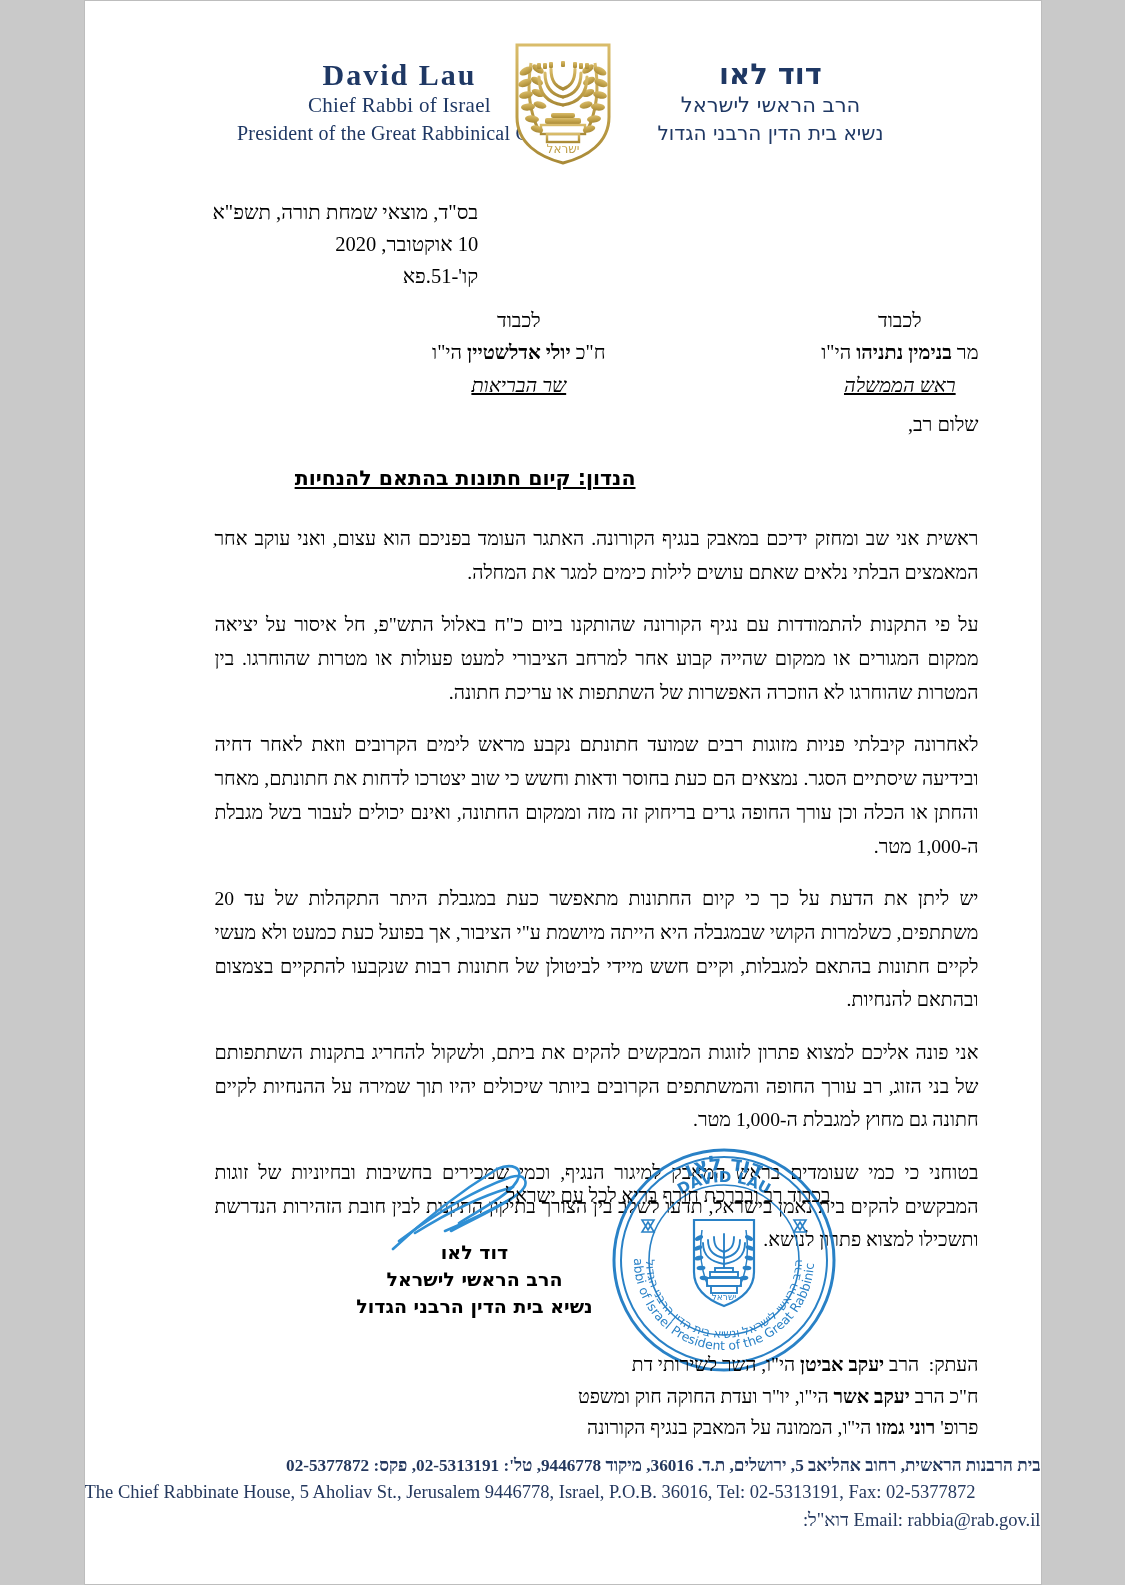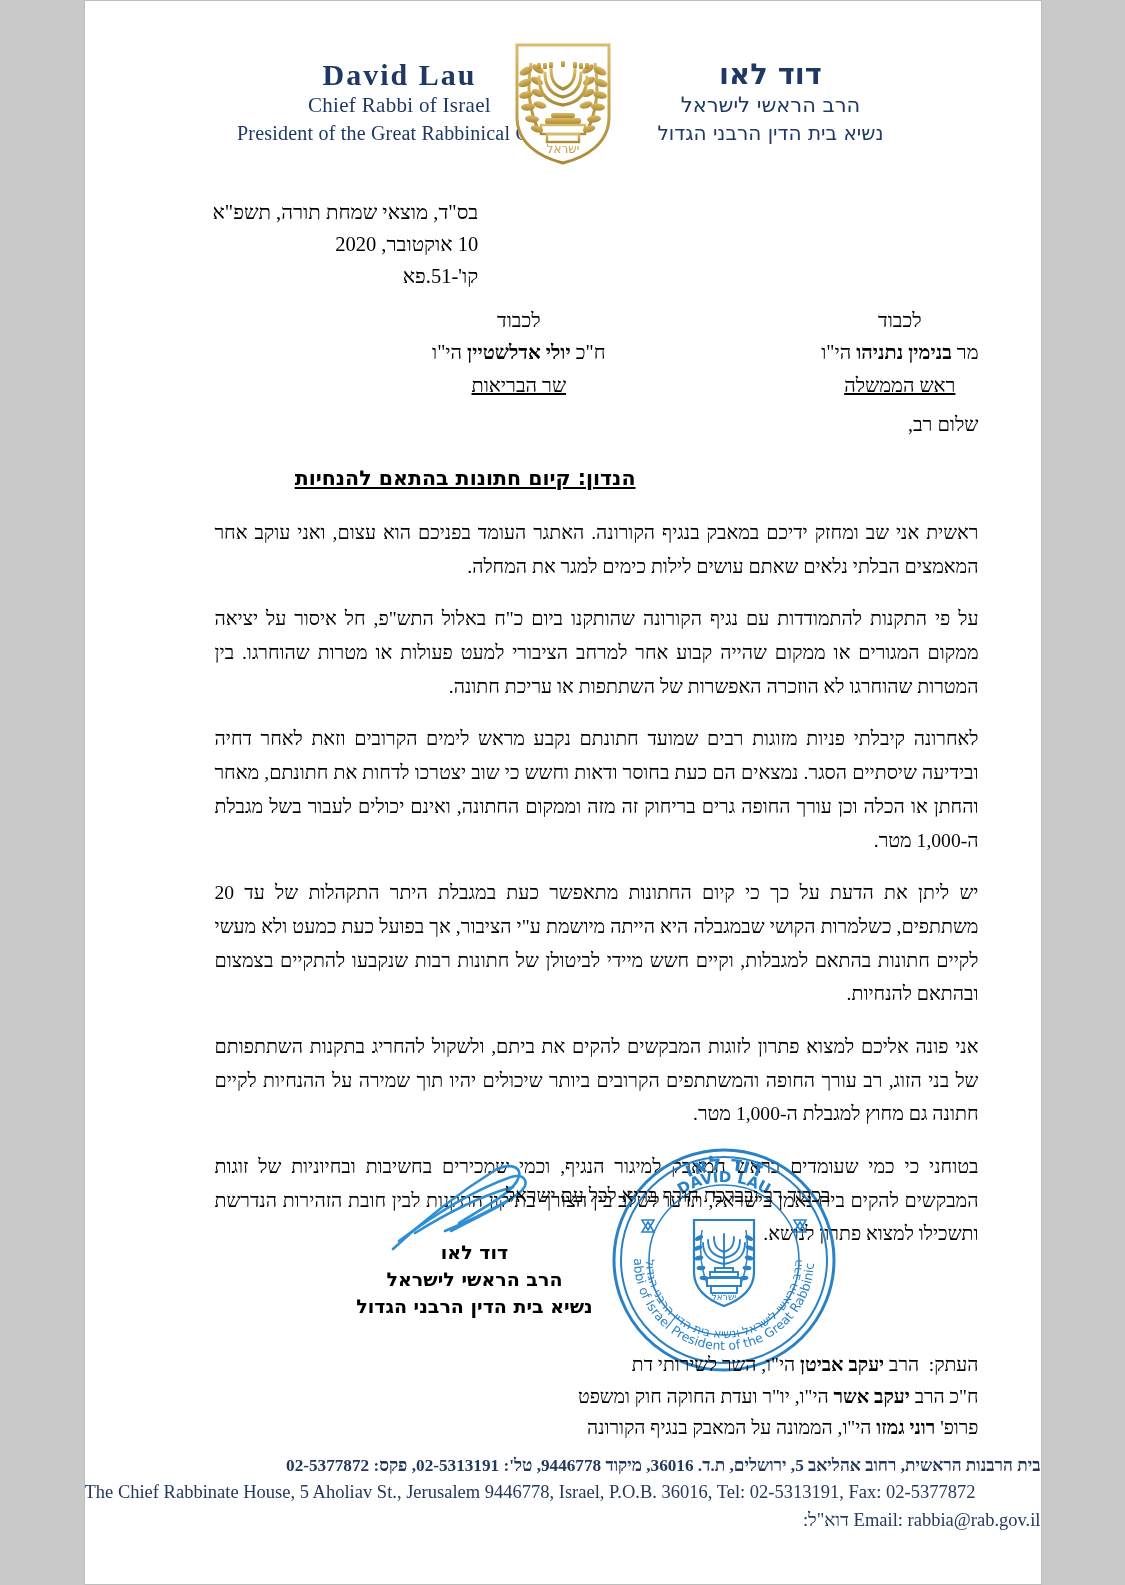--- a/index.html
+++ b/index.html
@@ -107,21 +107,21 @@
     direction: rtl;
     text-align: center;
     font-size: 20px;
     line-height: 1.62;
     font-family: "Liberation Serif", serif;
   }
   .addr-right { right: 62px; }
   .addr-left  { right: 435px; }
   .addr .ln1 { }
   .addr .ln2 b { font-weight: bold; }
-  .addr .ln3 { text-decoration: underline; }
+  .addr .ln3 { text-decoration: underline; font-style: italic; }
 
   
   .greeting {
     position: absolute;
     right: 62px;
     top: 412px;
     direction: rtl;
     font-size: 20px;
     font-family: Liberation Serif, serif;
   }
@@ -144,21 +144,21 @@
     left: 130px;
     top: 515px;
     direction: rtl;
     text-align: justify;
     text-align-last: right;
     font-size: 19.6px;
     line-height: 1.72;
     font-family: "Liberation Serif", serif;
   }
   .body p {
-    margin: 0 0 19px 0;
+    margin: 6px 0 19px 0;
   }
 
   
   .closing {
     position: absolute;
     right: 210px;
     top: 1184px;
     direction: rtl;
     font-size: 19.6px;
     font-family: "Liberation Serif", serif;

